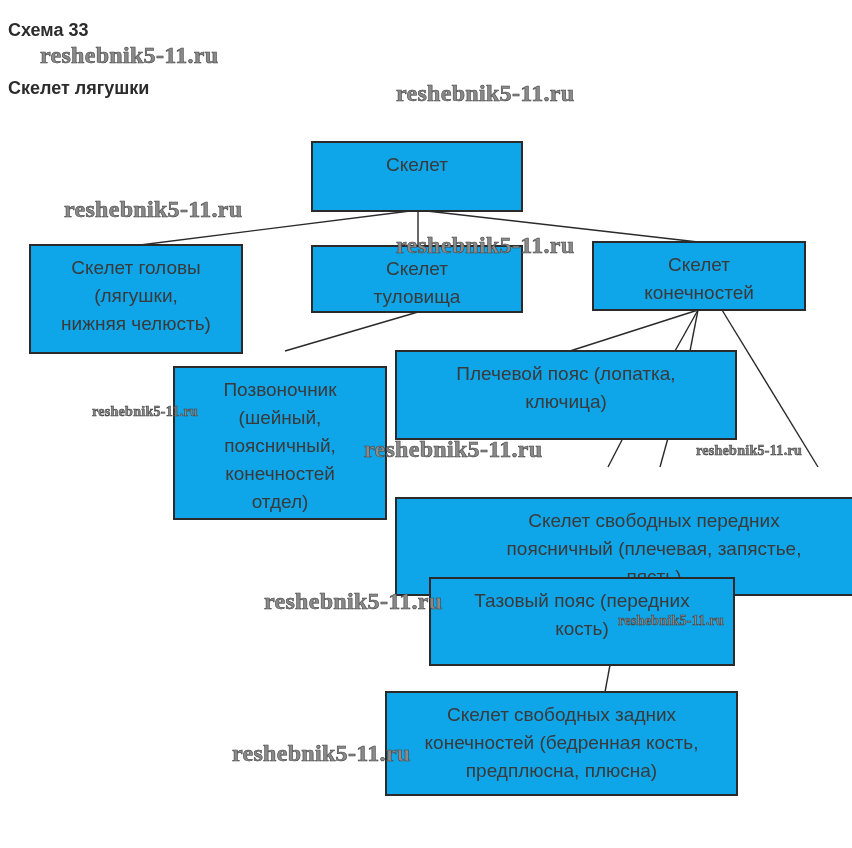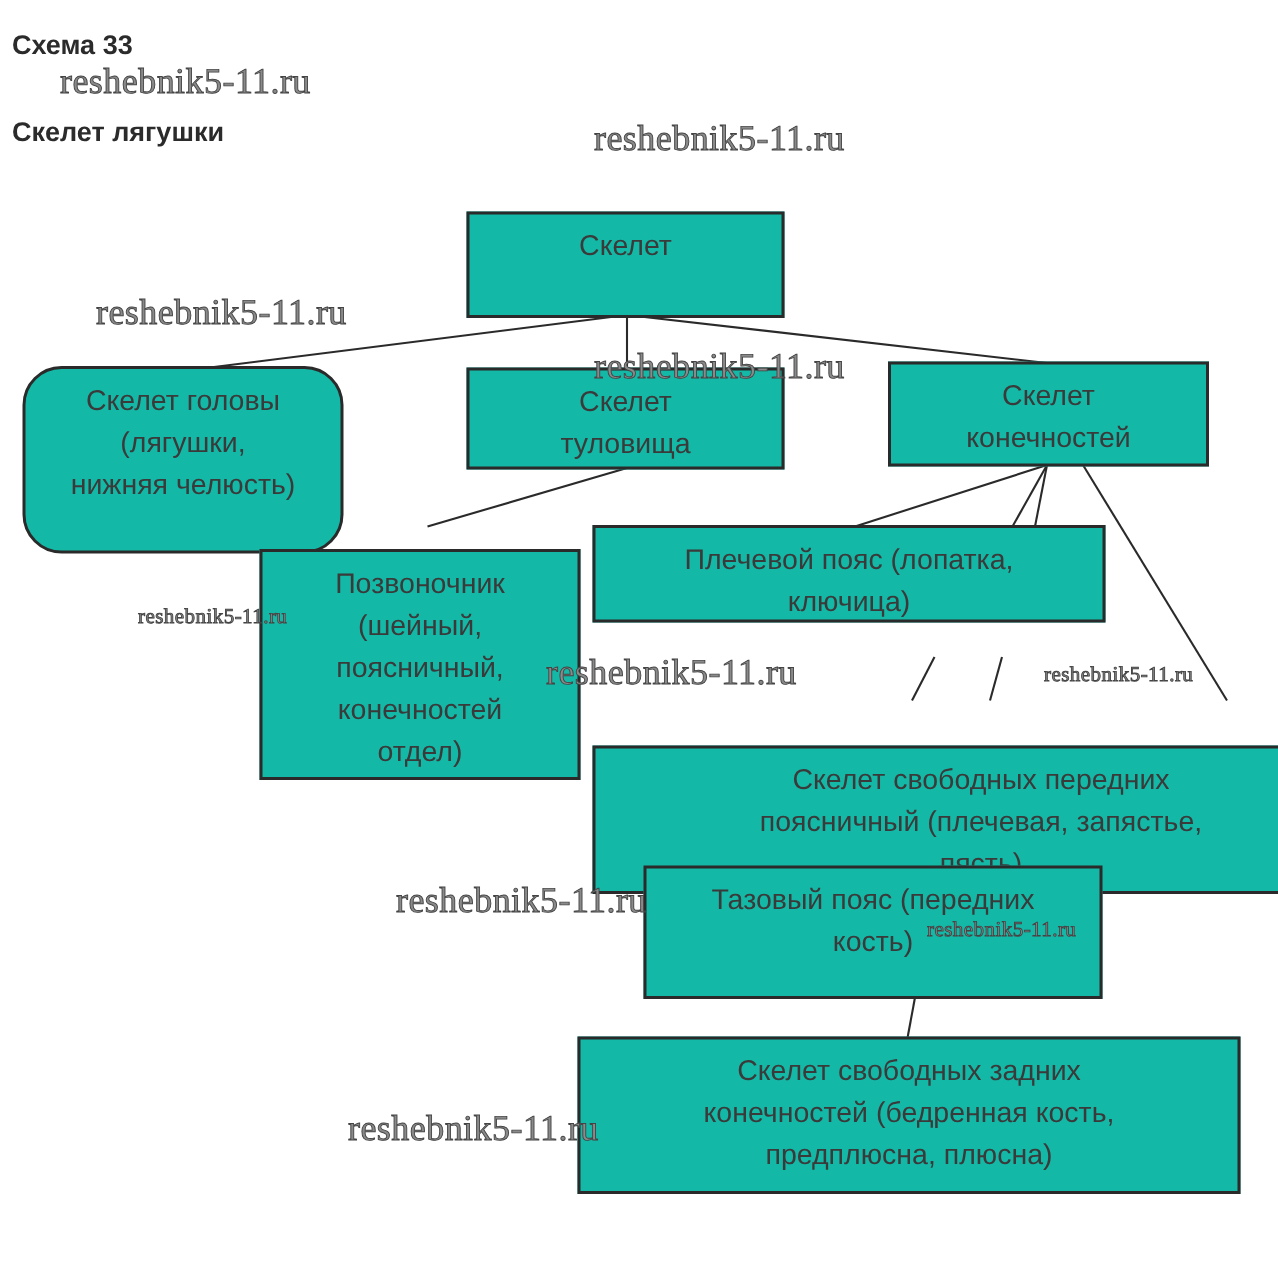--- a/index.html
+++ b/index.html
@@ -1,24 +1,24 @@
 <!DOCTYPE html>
 <html><head>
   <meta charset="utf-8">
   <style>
     html, body { margin: 0; padding: 0; background: #ffffff; }
     body { width: 852px; height: 848px; position: relative; overflow: hidden; font-family: "Liberation Sans", sans-serif; }
     .title { position: absolute; left: 8px; font-weight: bold; font-size: 18px; color: #2b2b2b; }
-    .box { position: absolute; border: 2px solid #2a2a2a; box-sizing: border-box; background: #14b8a6;
+    .box { position: absolute; border: 2px solid #2a2a2a; box-sizing: border-box; background: #0ea5e9;
            color: #3a3a3a; font-size: 19px; line-height: 28px; text-align: center;
            display: flex; flex-direction: column; align-items: center; padding-top: 8px; }
     .box span { display: block; white-space: nowrap; }
     svg.lines { position: absolute; left: 0; top: 0; }
     svg.lines line { stroke: #2a2a2a; stroke-width: 1.4; }
-    .wm { position: absolute; font-family: "Liberation Serif", serif; font-weight: normal; color: #8a8a8a;
+    .wm { position: absolute; font-family: "Liberation Serif", serif; font-weight: bold; color: #8a8a8a;
           -webkit-text-stroke: 0.6px #444; letter-spacing: 0.3px; white-space: nowrap; z-index: 5; }
     .wm.big { font-size: 24px; }
     .wm.small { font-size: 14px; }
   </style>
 </head>
 <body>
 
 <div class="title" style="top:20px;">Схема 33</div>
 <div class="title" style="top:78px;">Скелет лягушки</div>
 
@@ -34,54 +34,54 @@
   <line x1="668" y1="438" x2="660" y2="467"></line>
   <line x1="722" y1="310" x2="818" y2="467"></line>
   <line x1="548" y1="563" x2="541" y2="578"></line>
   <line x1="636" y1="563" x2="632" y2="578"></line>
   <line x1="610" y1="665" x2="605" y2="692"></line>
 </svg>
 
 <div class="box" style="left:311px; top:141px; width:212px; height:71px;">
     <span>Скелет</span>
   </div>
-<div class="box" style="left:15px; top:244px; width:214px; height:125px;border-radius:26px;">
+<div class="box" style="left:29px; top:244px; width:214px; height:110px;">
     <span>Скелет головы</span>
     <span>(лягушки,</span>
     <span>нижняя челюсть)</span>
   </div>
 <div class="box" style="left:311px; top:245px; width:212px; height:68px;">
     <span>Скелет</span>
     <span>туловища</span>
   </div>
 <div class="box" style="left:592px; top:241px; width:214px; height:70px;">
     <span>Скелет</span>
     <span>конечностей</span>
   </div>
 <div class="box" style="left:173px; top:350px; width:214px; height:154px;margin-top:16px;">
     <span>Позвоночник</span>
     <span>(шейный,</span>
     <span>поясничный,</span>
     <span>конечностей</span>
     <span>отдел)</span>
   </div>
-<div class="box" style="left:395px; top:350px; width:342px; height:65px;">
+<div class="box" style="left:395px; top:350px; width:342px; height:90px;">
     <span>Плечевой пояс (лопатка,</span>
     <span>ключица)</span>
   </div>
 <div class="box" style="left:395px; top:465px; width:518px; height:99px;margin-top:32px;">
     <span>Скелет свободных передних</span>
     <span>поясничный (плечевая, запястье,</span>
     <span>пясть)</span>
   </div>
 <div class="box" style="left:429px; top:577px; width:306px; height:89px;">
     <span>Тазовый пояс (передних</span>
     <span>кость)</span>
   </div>
-<div class="box" style="left:385px; top:691px; width:442px; height:105px;">
+<div class="box" style="left:385px; top:691px; width:353px; height:105px;">
     <span>Скелет свободных задних</span>
     <span>конечностей (бедренная кость,</span>
     <span>предплюсна, плюсна)</span>
   </div>
 
 <div class="wm big" style="left:40px; top:42px;">reshebnik5-11.ru</div>
 <div class="wm big" style="left:396px; top:80px;">reshebnik5-11.ru</div>
 <div class="wm big" style="left:64px; top:196px;">reshebnik5-11.ru</div>
 <div class="wm big" style="left:396px; top:232px;">reshebnik5-11.ru</div>
 <div class="wm small" style="left:92px; top:404px;">reshebnik5-11.ru</div>

